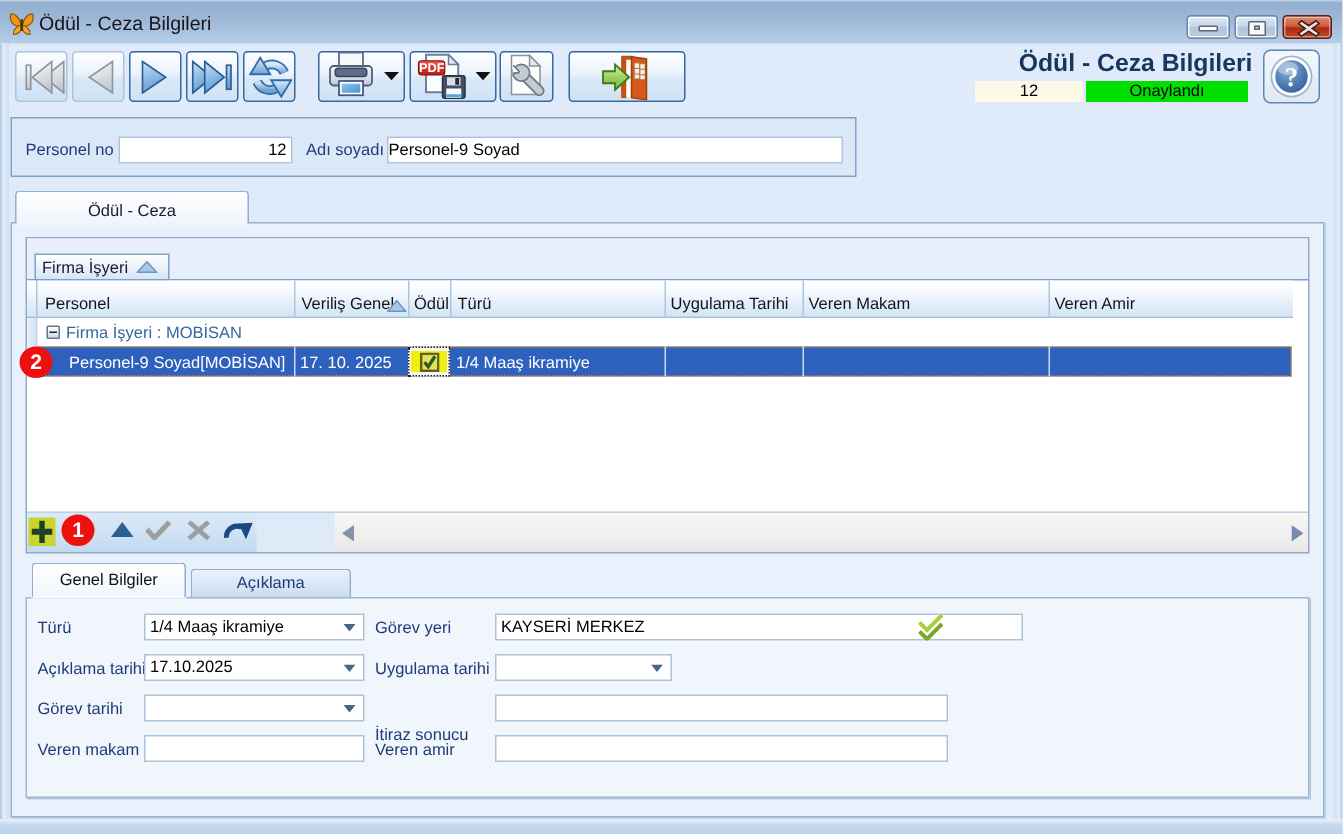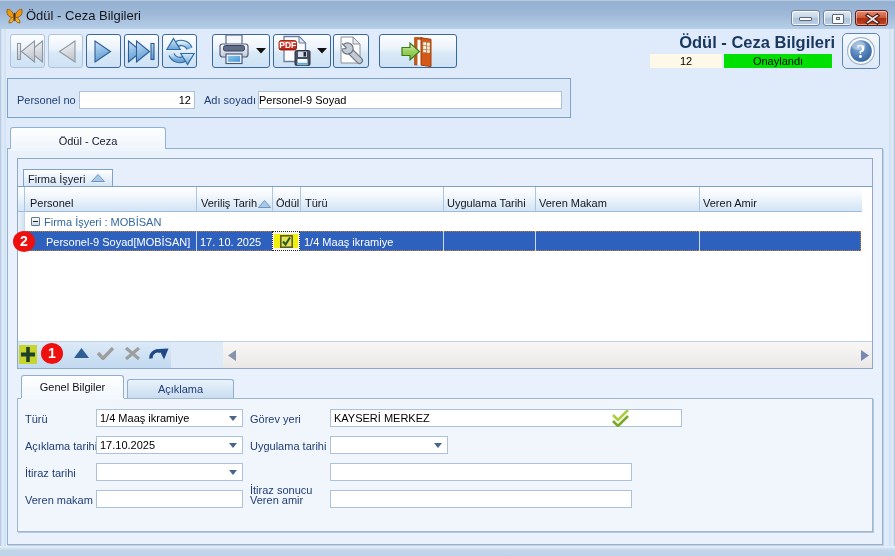--- a/index.html
+++ b/index.html
@@ -207,21 +207,21 @@
 <div class="abs" style="left:23px;top:169px;width:90px;height:18px;border:1px solid #7FA3C8;background:linear-gradient(180deg,#FFFFFF,#D5E6F6)"></div>
 <div class="abs" style="left:28px;top:173px;color:#1a1a2e">Firma İşyeri</div>
 <svg class="abs" style="left:91px;top:174px" width="14" height="8" viewBox="0 0 14 8">
     <path d="M7 0.5 L13.5 7.5 H0.5 Z" fill="#A8C8E8" stroke="#6E96C0"></path>
   </svg>
 
 <div class="abs" style="left:18px;top:186px;width:854px;height:1px;background:#7DA0C8"></div>
 <div class="abs" style="left:18px;top:187px;width:844px;height:25px;background:linear-gradient(180deg,#FFFFFF 0%,#F4F8FD 35%,#DEEBF8 75%,#D4E5F5 100%);border-bottom:1px solid #9FBCDC"></div>
 <div class="abs" style="left:18px;top:187px;width:7px;height:25px;border-right:1px solid #ABC6E2"></div>
 <div class="abs" style="left:30px;top:197px;color:#14141e">Personel</div>
-<div class="abs" style="left:201px;top:197px;color:#14141e">Veriliş Tarih</div>
+<div class="abs" style="left:201px;top:197px;color:#14141e">Veriliş Genel</div>
 <svg class="abs" style="left:258px;top:200px" width="13" height="8" viewBox="0 0 13 8">
     <path d="M6.5 0.5 L12.5 7.5 H0.5 Z" fill="#A8C8E8" stroke="#6E96C0"></path>
   </svg>
 <div class="abs" style="left:276px;top:197px;color:#14141e">Ödül</div>
 <div class="abs" style="left:305px;top:197px;color:#14141e">Türü</div>
 <div class="abs" style="left:447px;top:197px;color:#14141e">Uygulama Tarihi</div>
 <div class="abs" style="left:539px;top:197px;color:#14141e">Veren Makam</div>
 <div class="abs" style="left:703px;top:197px;color:#14141e">Veren Amir</div>
 <div class="abs" style="left:196px;top:187px;width:1px;height:25px;background:#ABC6E2"></div>
 <div class="abs" style="left:272px;top:187px;width:1px;height:25px;background:#ABC6E2"></div>
@@ -307,21 +307,21 @@
 <div class="inp abs" style="left:96px;top:436px;width:147px;height:18px;line-height:16px;padding-left:3px">17.10.2025</div>
 <svg class="abs" style="left:229px;top:443px" width="8" height="5" viewBox="0 0 8 5">
     <path d="M0 0 H8 L4 5 Z" fill="#48658C"></path>
   </svg>
 <div class="abs lbl" style="left:250px;top:440px">Uygulama tarihi</div>
 <div class="inp abs" style="left:330px;top:436px;width:118px;height:18px"></div>
 <svg class="abs" style="left:434px;top:443px" width="8" height="5" viewBox="0 0 8 5">
     <path d="M0 0 H8 L4 5 Z" fill="#48658C"></path>
   </svg>
 
-<div class="abs lbl" style="left:25px;top:467px">İtiraz tarihi</div>
+<div class="abs lbl" style="left:25px;top:467px">Görev tarihi</div>
 <div class="inp abs" style="left:96px;top:463px;width:147px;height:18px"></div>
 <svg class="abs" style="left:229px;top:470px" width="8" height="5" viewBox="0 0 8 5">
     <path d="M0 0 H8 L4 5 Z" fill="#48658C"></path>
   </svg>
 <div class="abs lbl" style="left:250px;top:484px">İtiraz sonucu</div>
 <div class="inp abs" style="left:330px;top:463px;width:302px;height:18px"></div>
 
 <div class="abs lbl" style="left:25px;top:494px">Veren makam</div>
 <div class="inp abs" style="left:96px;top:490px;width:147px;height:18px"></div>
 <div class="abs lbl" style="left:250px;top:494px">Veren amir</div>

